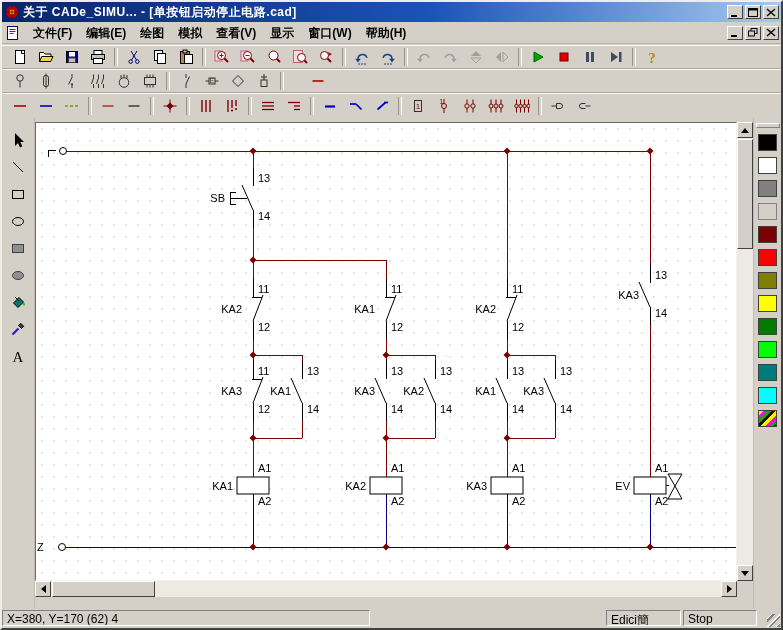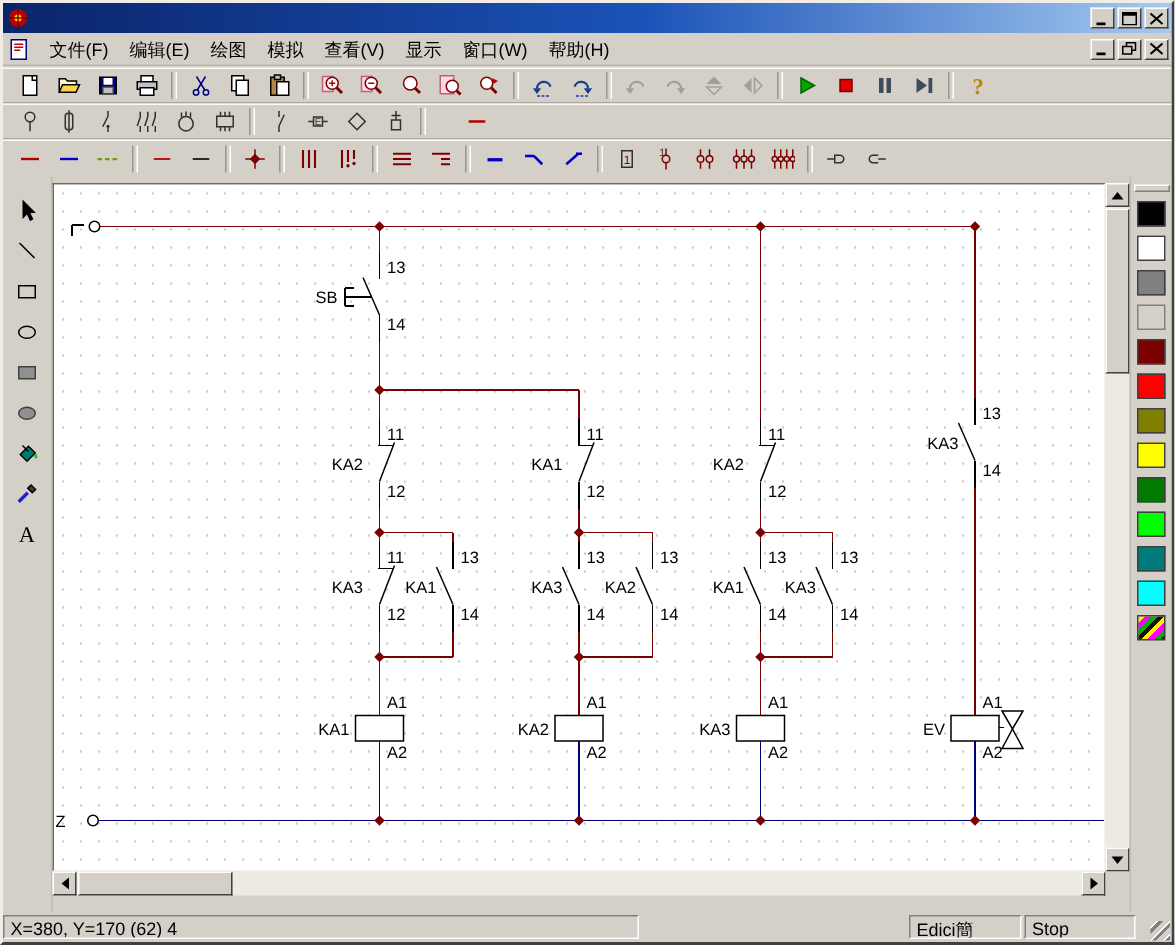--- a/index.html
+++ b/index.html
@@ -5,21 +5,21 @@
   html,body{margin:0;padding:0;}
   body{width:783px;height:630px;position:relative;font-family:"Liberation Sans",sans-serif;overflow:hidden;}
   #win{position:absolute;inset:0;background:#d4d0c8;border:2px solid;border-color:#efede6 #404040 #404040 #efede6;box-sizing:border-box;}
   
   .titlebar{position:absolute;left:0;top:0;width:779px;height:20px;background:linear-gradient(to right,#0a246a,#1b53b8 55%,#a6caf0);display:flex;align-items:center;padding:0 2px;box-sizing:border-box;}
   .titlebar .ticon{width:16px;height:16px;margin-right:3px;flex:0 0 auto;}
   .titlebar .ttext{color:#fff;font-size:12px;font-weight:bold;white-space:nowrap;letter-spacing:.5px;}
   .winbtns{margin-left:auto;display:flex;gap:2px;}
   .wbtn{width:16px;height:14px;background:#d4d0c8;border:1px solid;border-color:#fff #404040 #404040 #fff;display:flex;align-items:center;justify-content:center;box-sizing:border-box;}
   
-  .menubar{position:absolute;left:0;top:20px;width:779px;height:22px;background:#d4d0c8;display:flex;align-items:center;border-bottom:1px solid #b8b4ac;box-sizing:border-box;}
+  .menubar{position:absolute;left:0;top:20px;width:779px;height:22px;background:#d4d0c8;display:flex;align-items:center;border-bottom:1px solid #b8b4ac;box-sizing:border-box;font-weight:bold;}
   .menubar .micon{width:17px;height:16px;margin:0 4px 0 3px;}
   .menu-item{font-size:12px;color:#000;padding:2px 7px;white-space:nowrap;}
   
   .tbrow{position:absolute;left:0;width:779px;background:#d4d0c8;display:flex;align-items:center;padding-left:5px;box-sizing:border-box;border-top:1px solid #fbfaf7;border-bottom:1px solid #aba79f;}
   #tb1{top:43px;height:24px;} #tb2{top:67px;height:24px;} #tb3{top:91px;height:26px;}
   .tb-btn{width:24px;height:22px;display:flex;align-items:center;justify-content:center;flex:0 0 auto;border:1px solid transparent;}
   .tb-btn.disabled{opacity:.9;}
   .tb-sep{width:2px;height:18px;border-left:1px solid #9a968e;border-right:1px solid #fff;margin:0 3px;flex:0 0 auto;}
   .tb-gap{width:18px;flex:0 0 auto;}
   
@@ -56,20 +56,21 @@
 <div id="win">
 
   <div class="titlebar">
     <span class="ticon">
       <svg viewBox="0 0 16 16" width="16" height="16">
           <circle cx="8" cy="8" r="6" fill="#c00000"></circle>
           <circle cx="8" cy="8" r="2.4" fill="#ffd700"></circle>
           <path d="M2 8h12M8 2v12" stroke="#7b0000" stroke-width="1"></path>
         </svg>
     </span>
+    <span class="ttext">关于 CADe_SIMU... - [单按钮启动停止电路.cad]</span>
     <span class="winbtns">
       <span class="wbtn">
           <svg width="10" height="9" viewBox="0 0 10 9">
             <rect x="1" y="7" width="6" height="2" fill="#000"></rect>
           </svg>
         </span>
       <span class="wbtn">
           <svg width="10" height="9" viewBox="0 0 10 9">
             <rect x="0.5" y="0.5" width="9" height="8" fill="none" stroke="#000"></rect>
             <rect x="0.5" y="0.5" width="9" height="2" fill="#000"></rect>
@@ -799,19 +800,19 @@
         <div class="swatch" style="background: rgb(255, 255, 0);"></div>
         <div class="swatch" style="background: rgb(0, 123, 0);"></div>
         <div class="swatch" style="background: rgb(0, 255, 0);"></div>
         <div class="swatch" style="background: rgb(0, 123, 123);"></div>
         <div class="swatch" style="background: rgb(0, 255, 255);"></div>
         <div class="swatch rainbow"></div>
       </div>
   </div>
 
   <div id="statusbar">
-    <div class="pane" style="left:0;width:424px;">X=380, Y=170 (62) 4</div>
+    <div class="pane" style="left:0;width:368px;">X=380, Y=170 (62) 4</div>
     <div class="pane" style="left:604px;width:75px;">Edici簡</div>
     <div class="pane" style="left:681px;width:74px;">Stop</div>
     <div id="grip"></div>
   </div>
 
 </div>
 
 </body></html>

